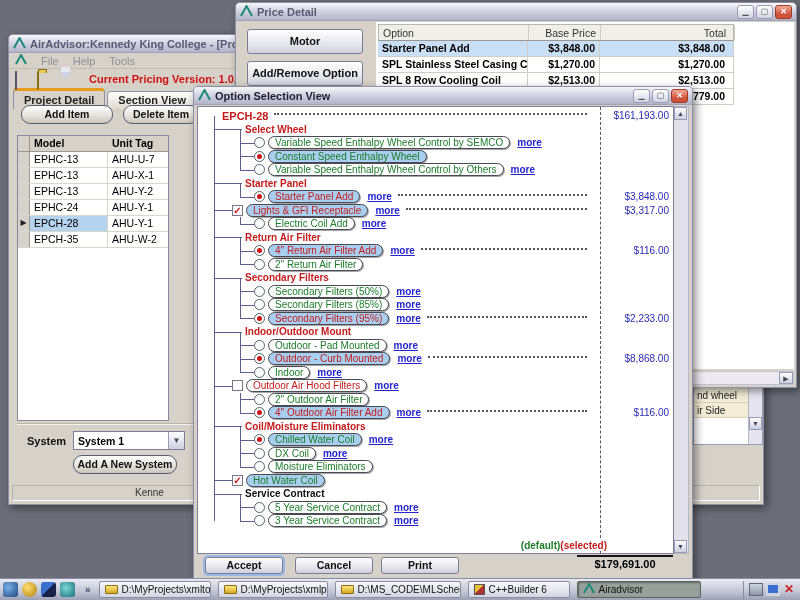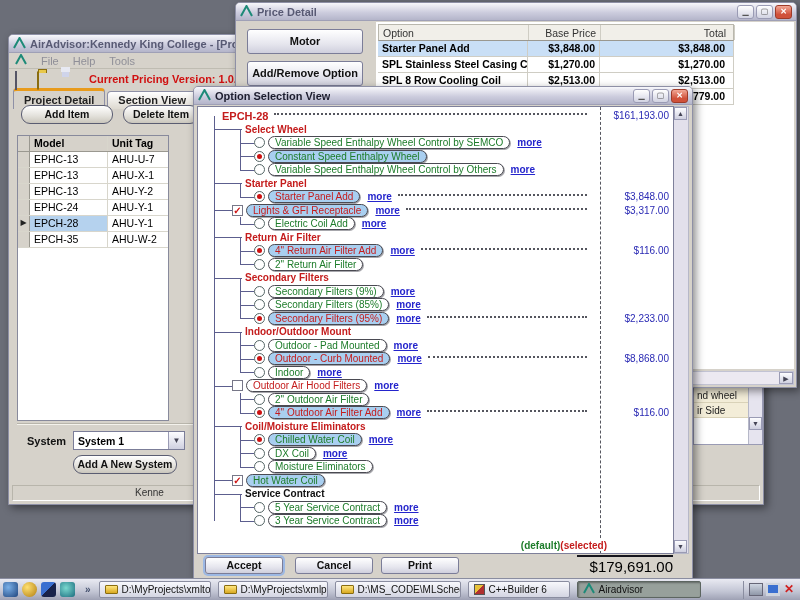--- a/index.html
+++ b/index.html
@@ -130,21 +130,21 @@
   .leader{flex:1;border-bottom:2px dotted #55565e;margin:0 2px 3px 6px;}
   .t-price{width:84px;flex:0 0 auto;text-align:right;color:#2a2ab4;font-size:10px;padding-right:4px;z-index:1;}
   #legend{position:absolute;right:66px;bottom:2px;font-size:10px;font-weight:bold;z-index:2;background:#fff;}
   #legend .def{color:#1d7c2a;} #legend .selc{color:#c41c1c;}
   .ov-bottom{height:22px;position:relative;}
   .ov-btn{position:absolute;top:3px;width:78px;height:17px;font-size:10.5px;font-weight:bold;
     background:linear-gradient(#ffffff,#e6e6ee 60%,#cfcfdd);border:1px solid #7b7d98;
     border-radius:3px;text-align:center;line-height:15px;color:#111;}
   .ov-btn.focus{box-shadow:0 0 0 2px #9cb8e4;}
   #ov-total{position:absolute;right:16px;top:1px;width:96px;border-top:2px solid #15151c;
-    font-size:15px;font-weight:normal;color:#000;text-align:right;padding-top:1px;}
+    font-size:11px;font-weight:bold;color:#000;text-align:center;padding-top:1px;}
 
   
   #taskbar{position:absolute;left:0;bottom:0;width:800px;height:22px;z-index:50;
     background:linear-gradient(#e9eaf2,#c2c5d4 60%,#9ea1b4);border-top:1px solid #8a8da0;
     display:flex;align-items:center;padding:0 3px;gap:4px;}
   .ql-icon{width:15px;height:15px;border-radius:3px;flex:0 0 auto;}
   .ql-1{background:radial-gradient(circle at 35% 35%,#7ab0e8,#20457e);}
   .ql-2{background:radial-gradient(circle at 35% 35%,#ffe070,#b07c10);border-radius:50%;}
   .ql-3{background:linear-gradient(135deg,#3a6fd0 50%,#18224a 50%);}
   .ql-4{background:radial-gradient(circle at 40% 40%,#7ad8cf,#1a6c7e);}
@@ -415,21 +415,21 @@
           </div>
           <div class="t-row">
             <span class="conn sec-conn"></span>
             <span class="subtrunk lower"></span>
             <span class="sec-label red">Secondary Filters</span>
           </div>
           <div class="t-row">
             <span class="subtrunk full"></span>
             <span class="conn opt-conn"></span>
             <span class="ctl-radio"></span>
-            <span class="pill green">Secondary Filters (9%)</span>
+            <span class="pill green">Secondary Filters (50%)</span>
             <a class="more">more</a>
           </div>
           <div class="t-row">
             <span class="subtrunk full"></span>
             <span class="conn opt-conn"></span>
             <span class="ctl-radio"></span>
             <span class="pill green">Secondary Filters (85%)</span>
             <a class="more">more</a>
           </div>
           <div class="t-row">

